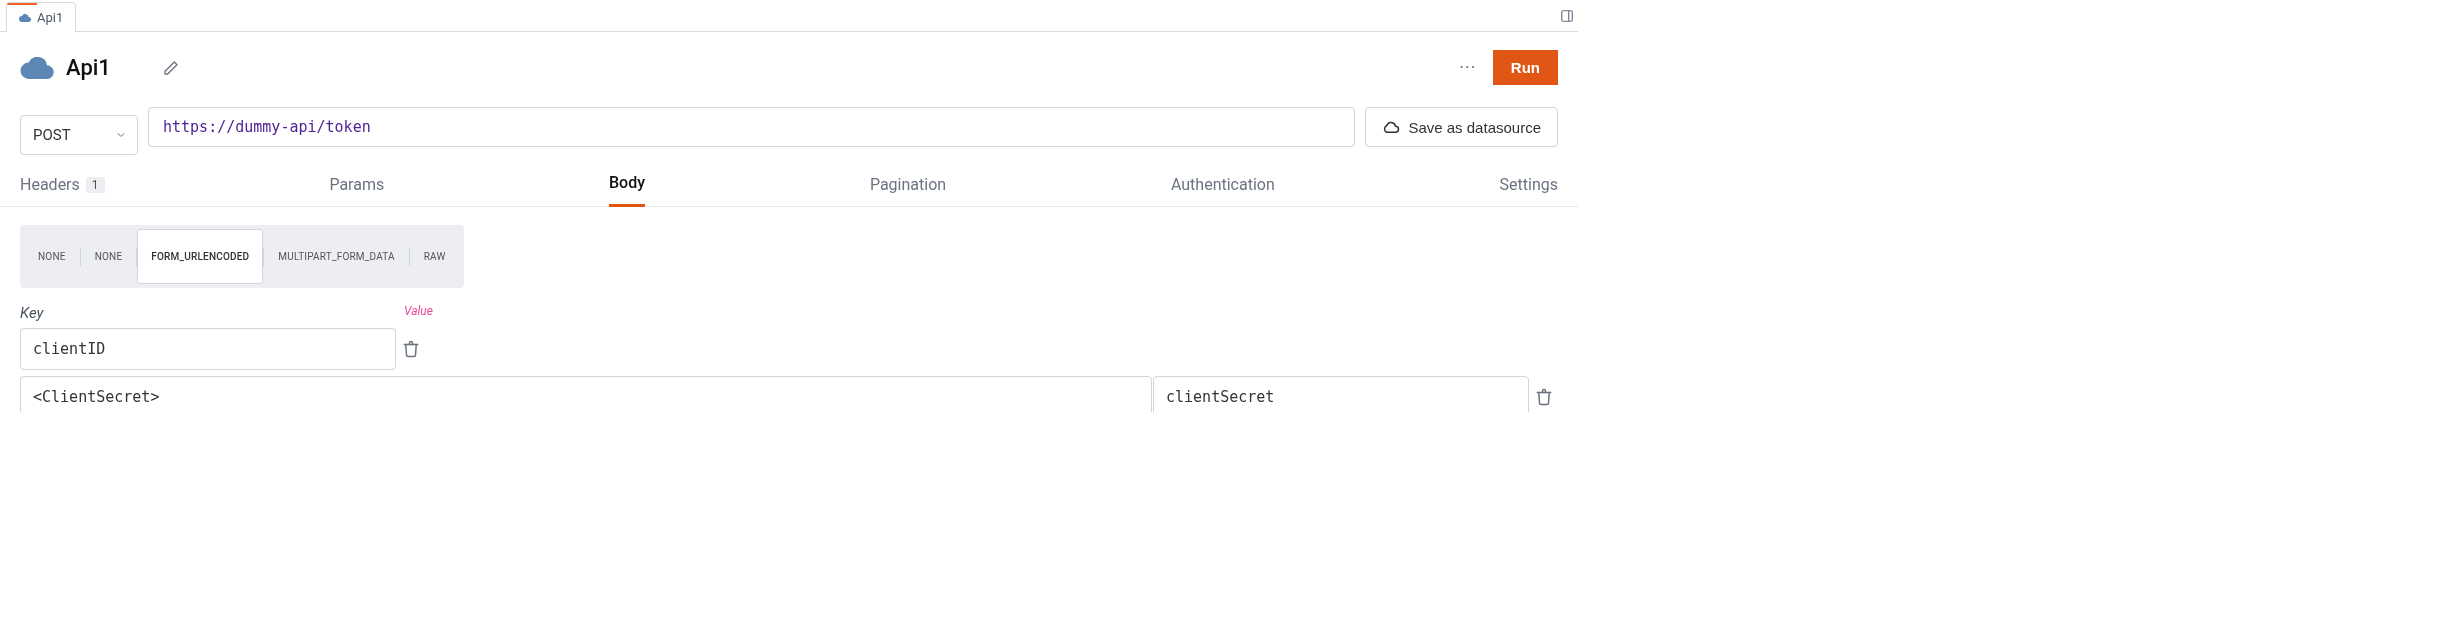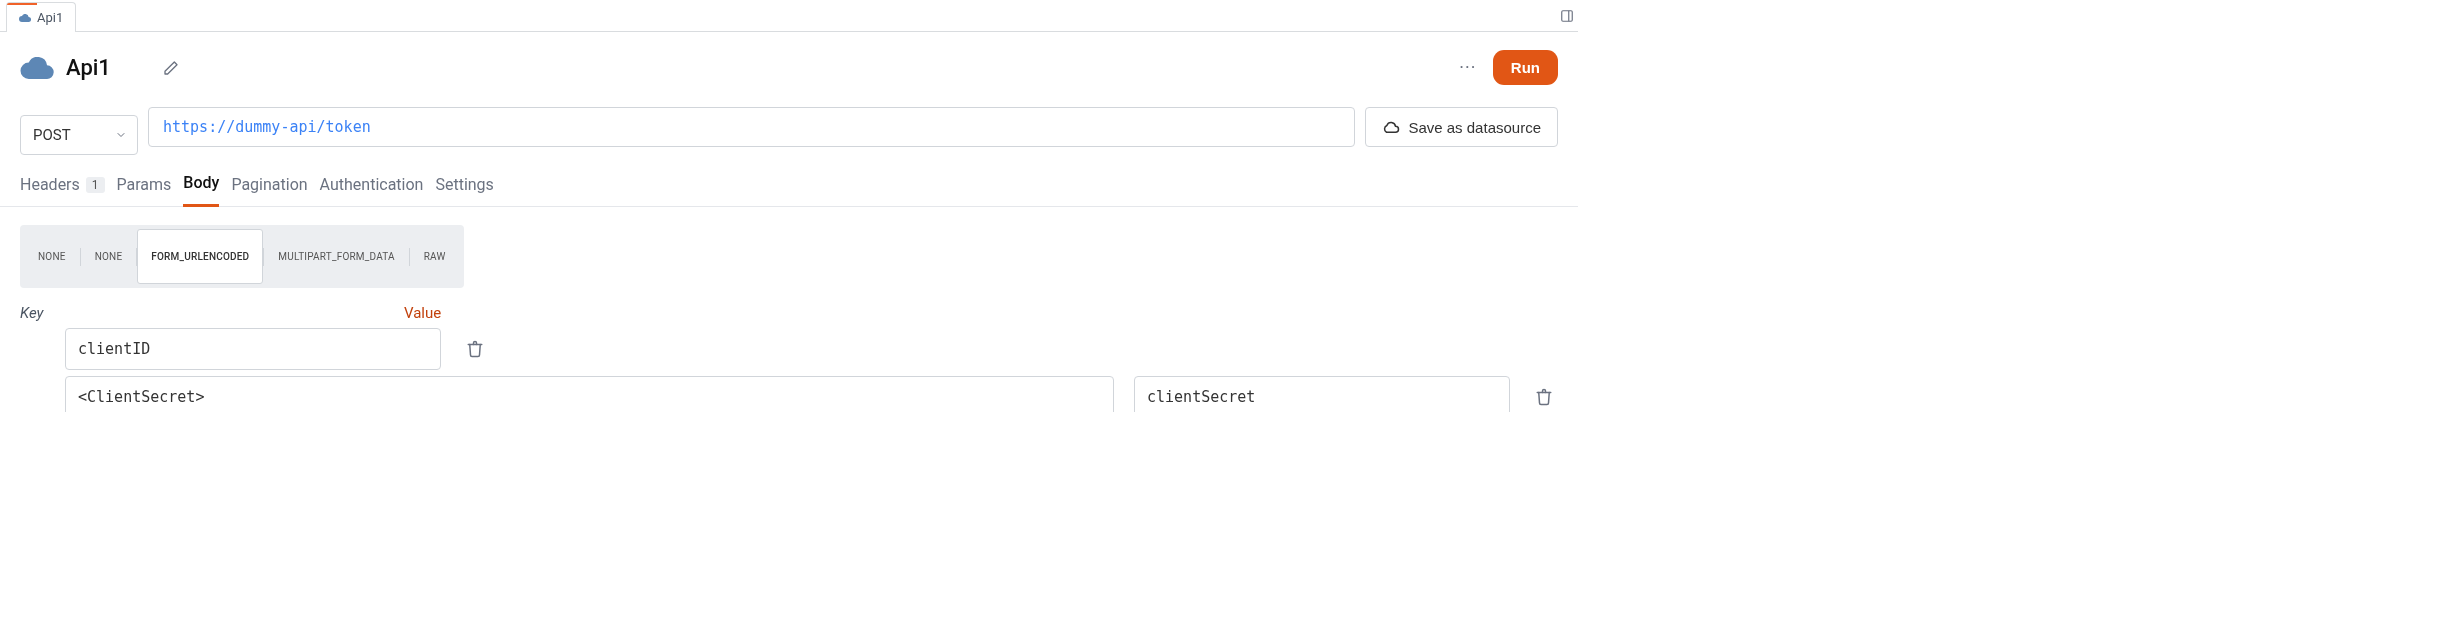--- a/index.html
+++ b/index.html
@@ -89,21 +89,21 @@
     display: flex; align-items: center; justify-content: center;
     cursor: pointer;
     color: #6b7280;
     font-size: 18px;
     letter-spacing: 1px;
   }
   .run-btn {
     background: #e15615;
     color: #fff;
     border: none;
-    border-radius: 11px;
+    border-radius: 0;
     padding: 9px 18px;
     font-size: 15px;
     font-weight: 600;
     cursor: pointer;
   }
   
   .req-row {
     display: flex;
     padding: 14px 20px 0 20px;
     gap: 10px;
@@ -136,21 +136,21 @@
     display: flex;
     align-items: center;
     padding: 0 12px;
   }
   .url-input {
     border: none;
     outline: none;
     width: 100%;
     font-family: ui-monospace, SFMono-Regular, Menlo, monospace;
     font-size: 15px;
-    color: #3b82f6;
+    color: #4c1d95;
   }
   .save-ds-btn {
     border: 1px solid #d1d5da;
     background: #fff;
     border-radius: 4px;
     height: 40px;
     display: flex;
     align-items: center;
     gap: 8px;
     padding: 0 16px;
@@ -160,24 +160,25 @@
     cursor: pointer;
   }
   .cloud-line {
     width: 18px; height: 14px;
     stroke: #333;
     fill: none;
   }
   
   .subtabs {
     display: flex;
-    gap: 12px;
+    gap: 36px;
     padding: 18px 20px 0 20px;
     border-bottom: 1px solid #e5e7eb;
     align-items: flex-end;
+    justify-content: space-between;
   }
   .subtab {
     padding: 0 0 12px 0;
     color: #6b7280;
     font-size: 16px;
     cursor: pointer;
     display: flex;
     align-items: center;
     gap: 6px;
   }
@@ -235,30 +236,30 @@
     margin-bottom: 6px;
   }
   .kv-head-key {
     width: 376px;
     font-size: 15px;
     color: #4b5563;
     font-style: italic;
   }
   .kv-head-val {
     flex: 1;
-    font-size: 15px;
-    color: #c2410c;
+    font-size: 12px;
+    color: #ec4899;
+    font-style: italic;
   }
   .kv-head-del { width: 28px; }
   .kv-row {
     display: flex;
-    gap: 20px;
+    gap: 1px;
     margin-bottom: 6px;
     align-items: center;
-    margin-left: 45px;
   }
   .kv-input {
     border: 1px solid #d1d5da;
     border-radius: 4px;
     height: 42px;
     padding: 0 12px;
     font-family: ui-monospace, SFMono-Regular, Menlo, monospace;
     font-size: 15px;
     color: #333;
     outline: none;

